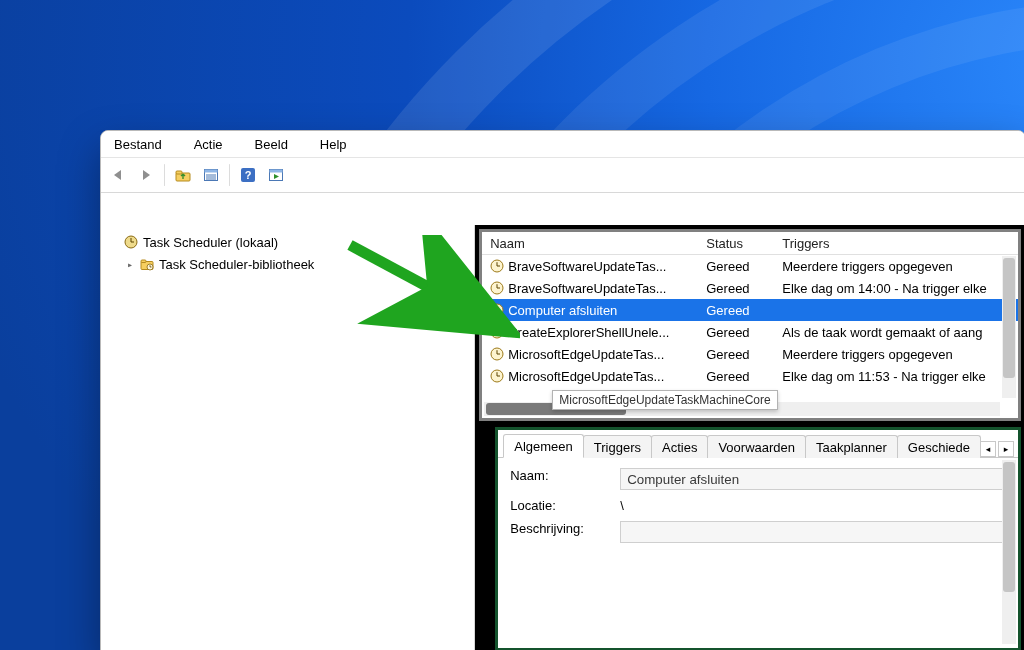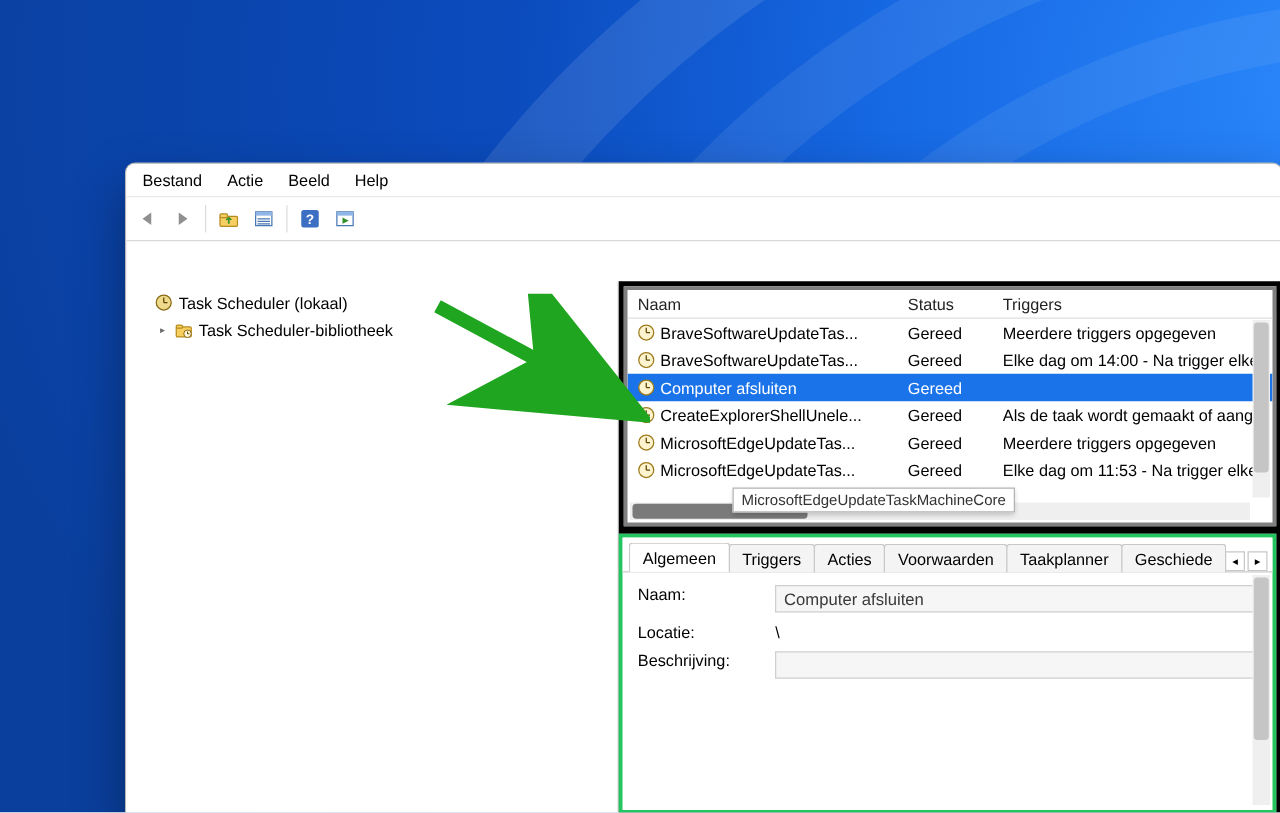--- a/index.html
+++ b/index.html
@@ -9,21 +9,21 @@
   overflow:hidden}
 .swoosh{position:absolute;border:60px solid rgba(255,255,255,.08);border-radius:50%}
 .swoosh.s1{width:1600px;height:1600px;right:-900px;top:-200px;border-color:rgba(255,255,255,.10) rgba(255,255,255,.02) rgba(255,255,255,.02) rgba(255,255,255,.10)}
 .swoosh.s2{width:1400px;height:1400px;right:-820px;top:-100px;border-width:50px;border-color:rgba(255,255,255,.08) rgba(255,255,255,.01) rgba(255,255,255,.01) rgba(255,255,255,.08)}
 .swoosh.s3{width:1200px;height:1200px;right:-740px;top:0;border-width:42px;border-color:rgba(255,255,255,.07) rgba(255,255,255,.01) rgba(255,255,255,.01) rgba(255,255,255,.07)}
 
 .window{position:absolute;left:100px;top:130px;width:924px;height:520px;background:#fff;border:1px solid #b9b9b9;border-radius:8px 8px 0 0;box-shadow:0 18px 40px rgba(0,0,0,.35);overflow:hidden}
 .titlebar{height:36px;display:flex;align-items:center;gap:8px;padding:0 10px;border-bottom:1px solid #e4e4e4;background:#f8f8f8}
 .titlebar .ticon{width:17px;height:17px}
 .titlebar .ttext{font-size:13px}
-.menubar{height:26px;display:flex;align-items:center;gap:2px;padding:0 4px;background:#fff;border-bottom:1px solid #e5e5e5}
+.menubar{height:26px;display:flex;align-items:center;gap:14px;padding:0 4px;background:#fff;border-bottom:1px solid #e5e5e5}
 .menubar .mi{padding:2px 9px;border-radius:3px;cursor:default}
 .toolbar{height:30px;display:flex;align-items:center;gap:2px;padding:2px 4px;background:#fff;border-bottom:1px solid #d8d8d8}
 .tb{width:24px;height:24px;border:1px solid transparent;border-radius:3px;display:flex;align-items:center;justify-content:center}
 .tb.sep{width:1px;height:22px;background:#dcdcdc;margin:0 3px;border:none}
 
 .client{position:absolute;left:0;right:0;top:94px;bottom:0;display:flex}
 .tree{width:390px;border-right:1px solid #d7d7d7;padding:6px 4px;background:#fff;overflow:hidden}
 .tree .node{display:flex;align-items:center;gap:5px;height:20px;padding:1px 3px}
 .tree .lvl1{padding-left:4px}
 .tree .lvl2{padding-left:20px}
@@ -41,23 +41,23 @@
 .row{display:flex;height:22px;align-items:center}
 .row .col{font-size:13px}
 .row .nm{display:flex;align-items:center;gap:4px}
 .row.sel{background:#1a73e8;color:#fff}
 .row .clk{width:14px;height:14px;flex:0 0 14px}
 .listscroll-v{position:absolute;right:2px;top:24px;bottom:20px;width:14px;background:#efefef}
 .listscroll-v .thumb{position:absolute;left:1px;right:1px;top:2px;height:120px;background:#c5c5c5;border-radius:3px}
 .listscroll-h{position:absolute;left:2px;right:18px;bottom:2px;height:14px;background:#efefef}
 .listscroll-h .thumb{position:absolute;top:1px;bottom:1px;left:2px;width:140px;background:#7a7a7a;border-radius:3px}
 
-.tooltip{position:absolute;left:84px;top:158px;background:#ffffff;border:1px solid #b3b3b3;padding:2px 6px;font-size:12px;color:#333;box-shadow:0 2px 4px rgba(0,0,0,.2);white-space:nowrap;z-index:50}
-
-.details{flex:1;margin:6px 4px 0 0;border:3px solid #22c55e;background:#fff;position:relative;overflow:hidden}
+.tooltip{position:absolute;left:70px;top:158px;background:#ffffff;border:1px solid #b3b3b3;padding:2px 6px;font-size:12px;color:#333;box-shadow:0 2px 4px rgba(0,0,0,.2);white-space:nowrap;z-index:50}
+
+.details{flex:1;margin:6px 4px 0 20px;border:3px solid #14532d;background:#fff;position:relative;overflow:hidden}
 .tabs{display:flex;align-items:flex-end;height:27px;background:#fff;border-bottom:1px solid #c8c8c8;padding-left:5px;gap:0}
 .tab{padding:4px 10px 3px;border:1px solid #c8c8c8;border-bottom:none;margin-right:-1px;background:#f4f4f4;border-radius:3px 3px 0 0;font-size:13px;position:relative;top:1px;cursor:default}
 .tab.active{background:#fff;z-index:2;border-bottom:1px solid #fff}
 .tabscroll{margin-left:auto;display:flex;align-items:center;gap:2px;padding-right:4px}
 .tabscroll .tbtn{width:14px;height:14px;border:1px solid #c8c8c8;background:#fff;font-size:9px;display:flex;align-items:center;justify-content:center}
 .form{padding:10px 12px}
 .frow{display:flex;align-items:flex-start;margin-bottom:8px}
 .flabel{width:110px}
 .fval{flex:1}
 .input{width:100%;height:22px;border:1px solid #cfcfcf;background:#f6f6f6;padding:1px 6px;box-sizing:border-box;color:#3a3a3a}

